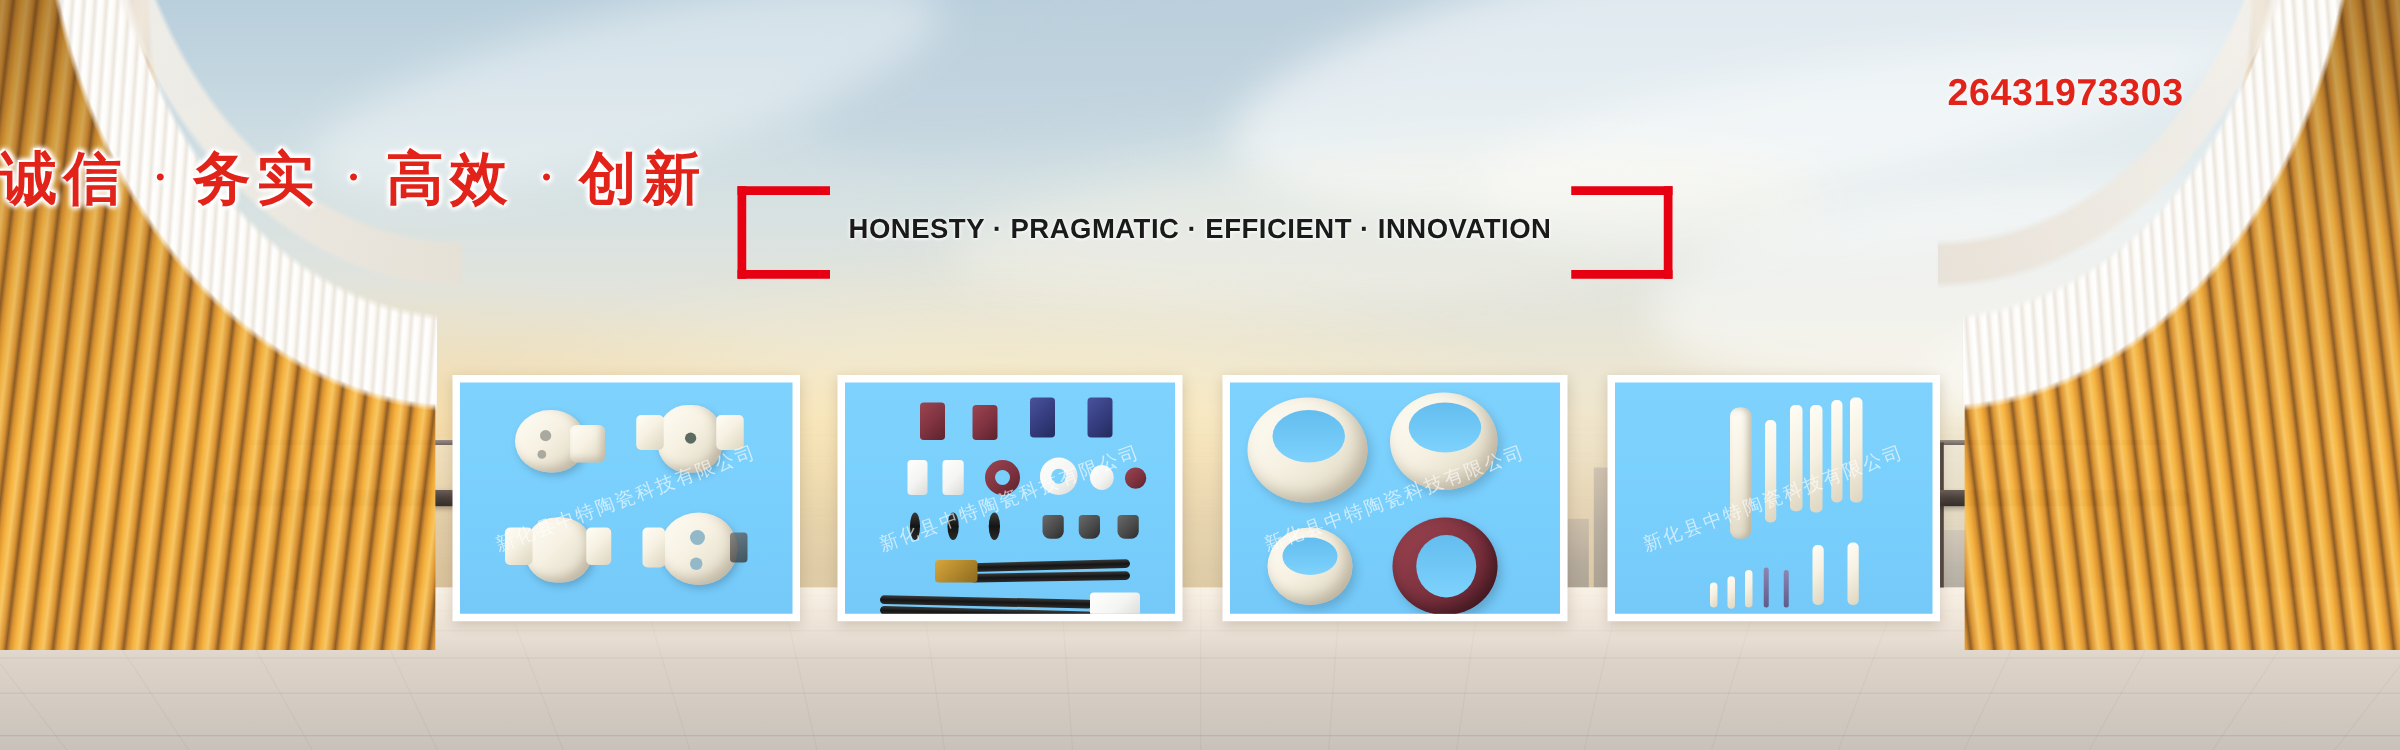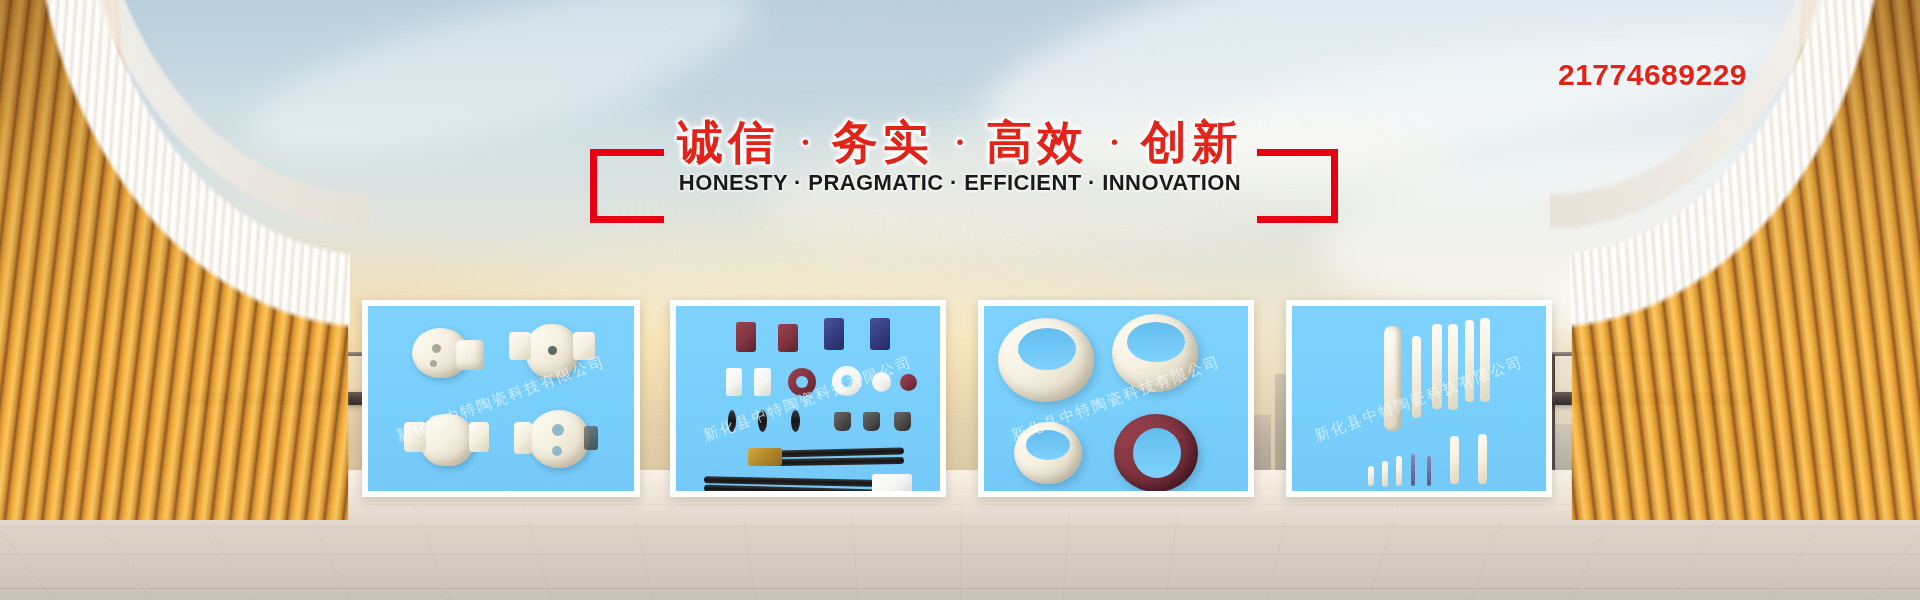--- a/index.html
+++ b/index.html
@@ -113,21 +113,21 @@
   .railpost{position:absolute;width:7px;background:linear-gradient(90deg,#6b6059,#4b423d);}
   .thinrail{position:absolute;height:4px;background:linear-gradient(180deg,#9a9086,#6e665f);border-radius:2px;}
 
   
   .slogan{position:absolute;left:0;top:0;width:100%;}
   .bracket{position:absolute;}
   .bracket .vb{position:absolute;width:7px;background:#e60012;}
   .bracket .hb{position:absolute;height:7px;background:#e60012;}
 
   .cn-line{
-    position:absolute;width:100%;top:112px;text-align:center;
+    position:absolute;width:100%;top:112px;text-align:left;
     font-family:"DejaVu Serif","Liberation Serif",serif;
     font-size:46px;font-weight:700;letter-spacing:5px;color:#e2231a;
     text-shadow:
       0 0 6px #fff, 2px 0 4px #fff, -2px 0 4px #fff,
       0 2px 4px #fff, 0 -2px 4px #fff, 1px 1px 0 #fff, -1px -1px 0 #fff;
     white-space:nowrap;
   }
   .cn-line .dot{font-size:30px;vertical-align:middle;position:relative;top:-4px;letter-spacing:0;}
   .en-line{
     position:absolute;width:100%;top:170px;text-align:center;
@@ -312,21 +312,21 @@
       <span>务实</span>
       <span class="dot">·</span>
       <span>高效</span>
       <span class="dot">·</span>
       <span>创新</span>
     </div>
     <div class="en-line">HONESTY · PRAGMATIC · EFFICIENT · INNOVATION</div>
   </div>
 
   <div class="contact">
-    <div class="l3">21774689229</div>
+    <div class="l3">26431973303</div>
   </div>
 
   <div class="reflection" style="left:362px;width:278px;"></div>
   <div class="reflection" style="left:670px;width:276px;"></div>
   <div class="reflection" style="left:978px;width:276px;"></div>
   <div class="reflection" style="left:1286px;width:266px;"></div>
 
   <div class="panels">
 
     <div class="panel" style="left:362px;width:278px;">

